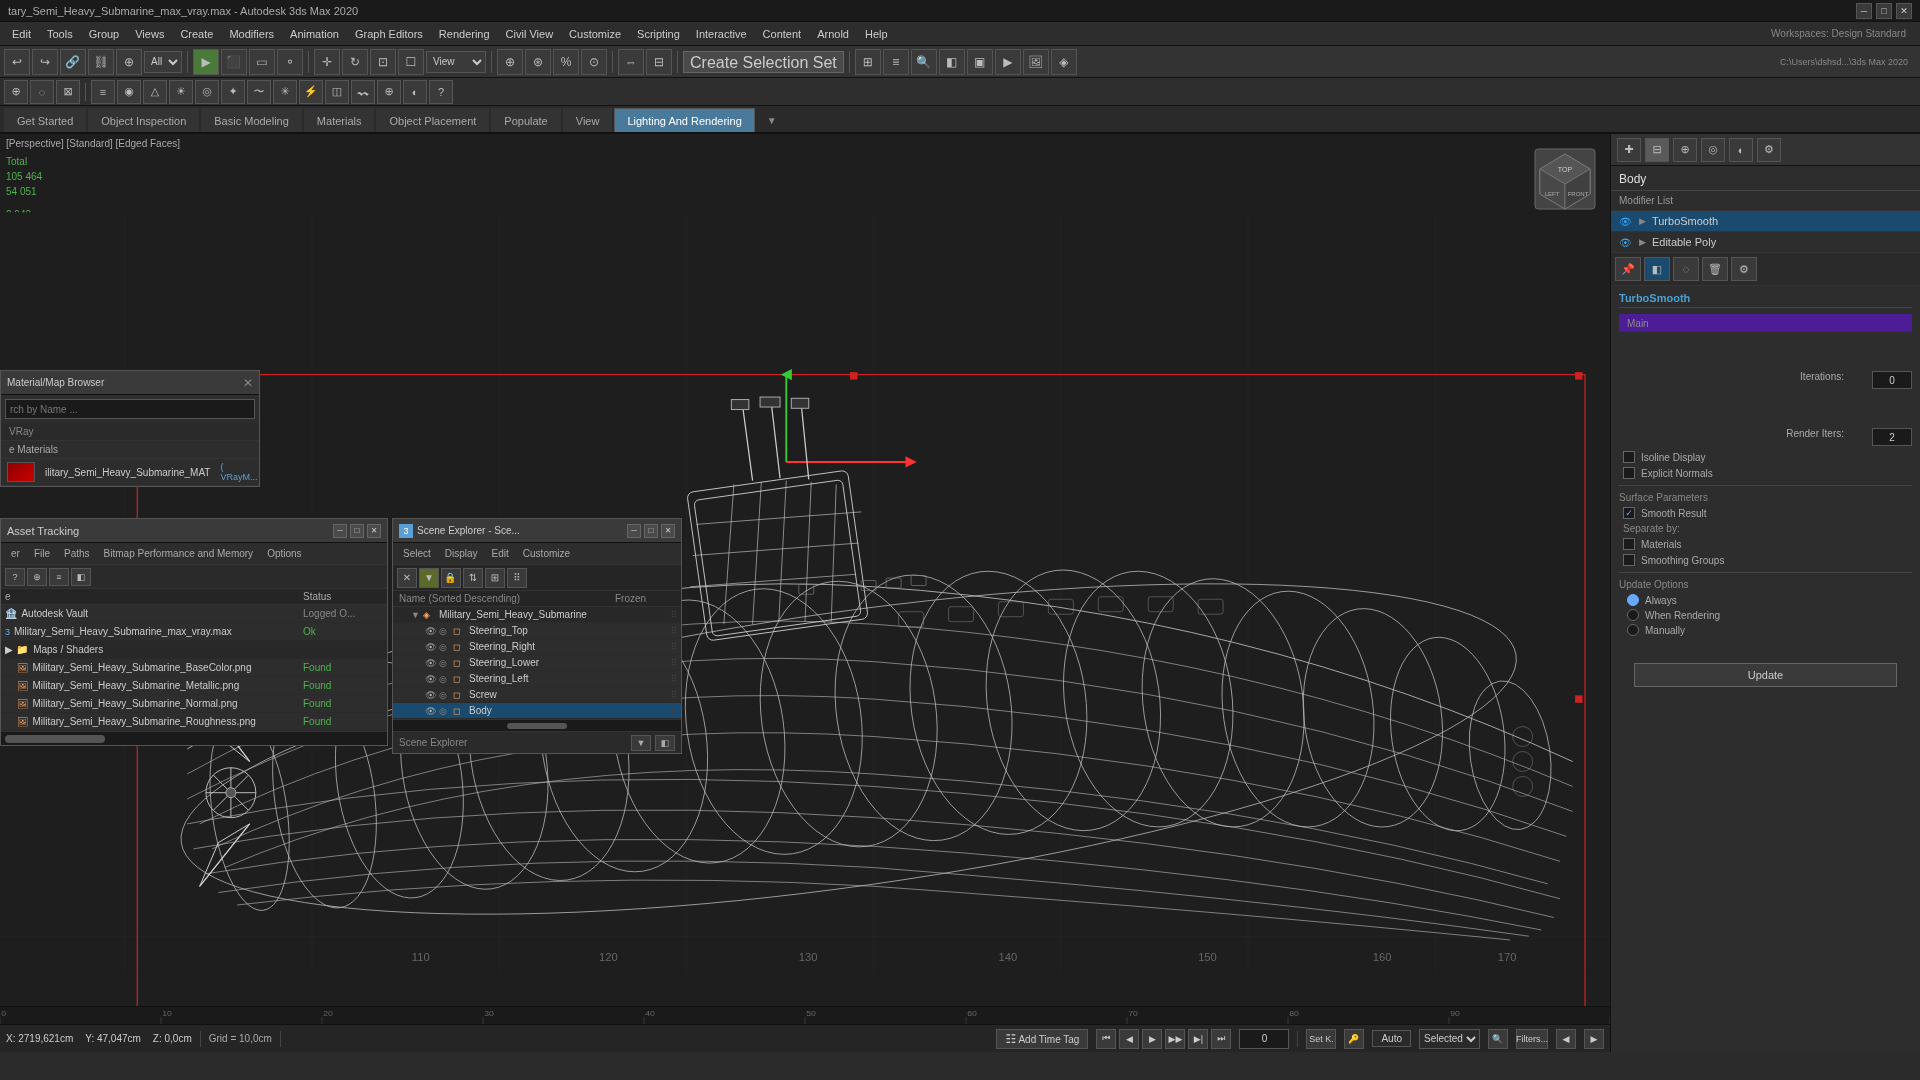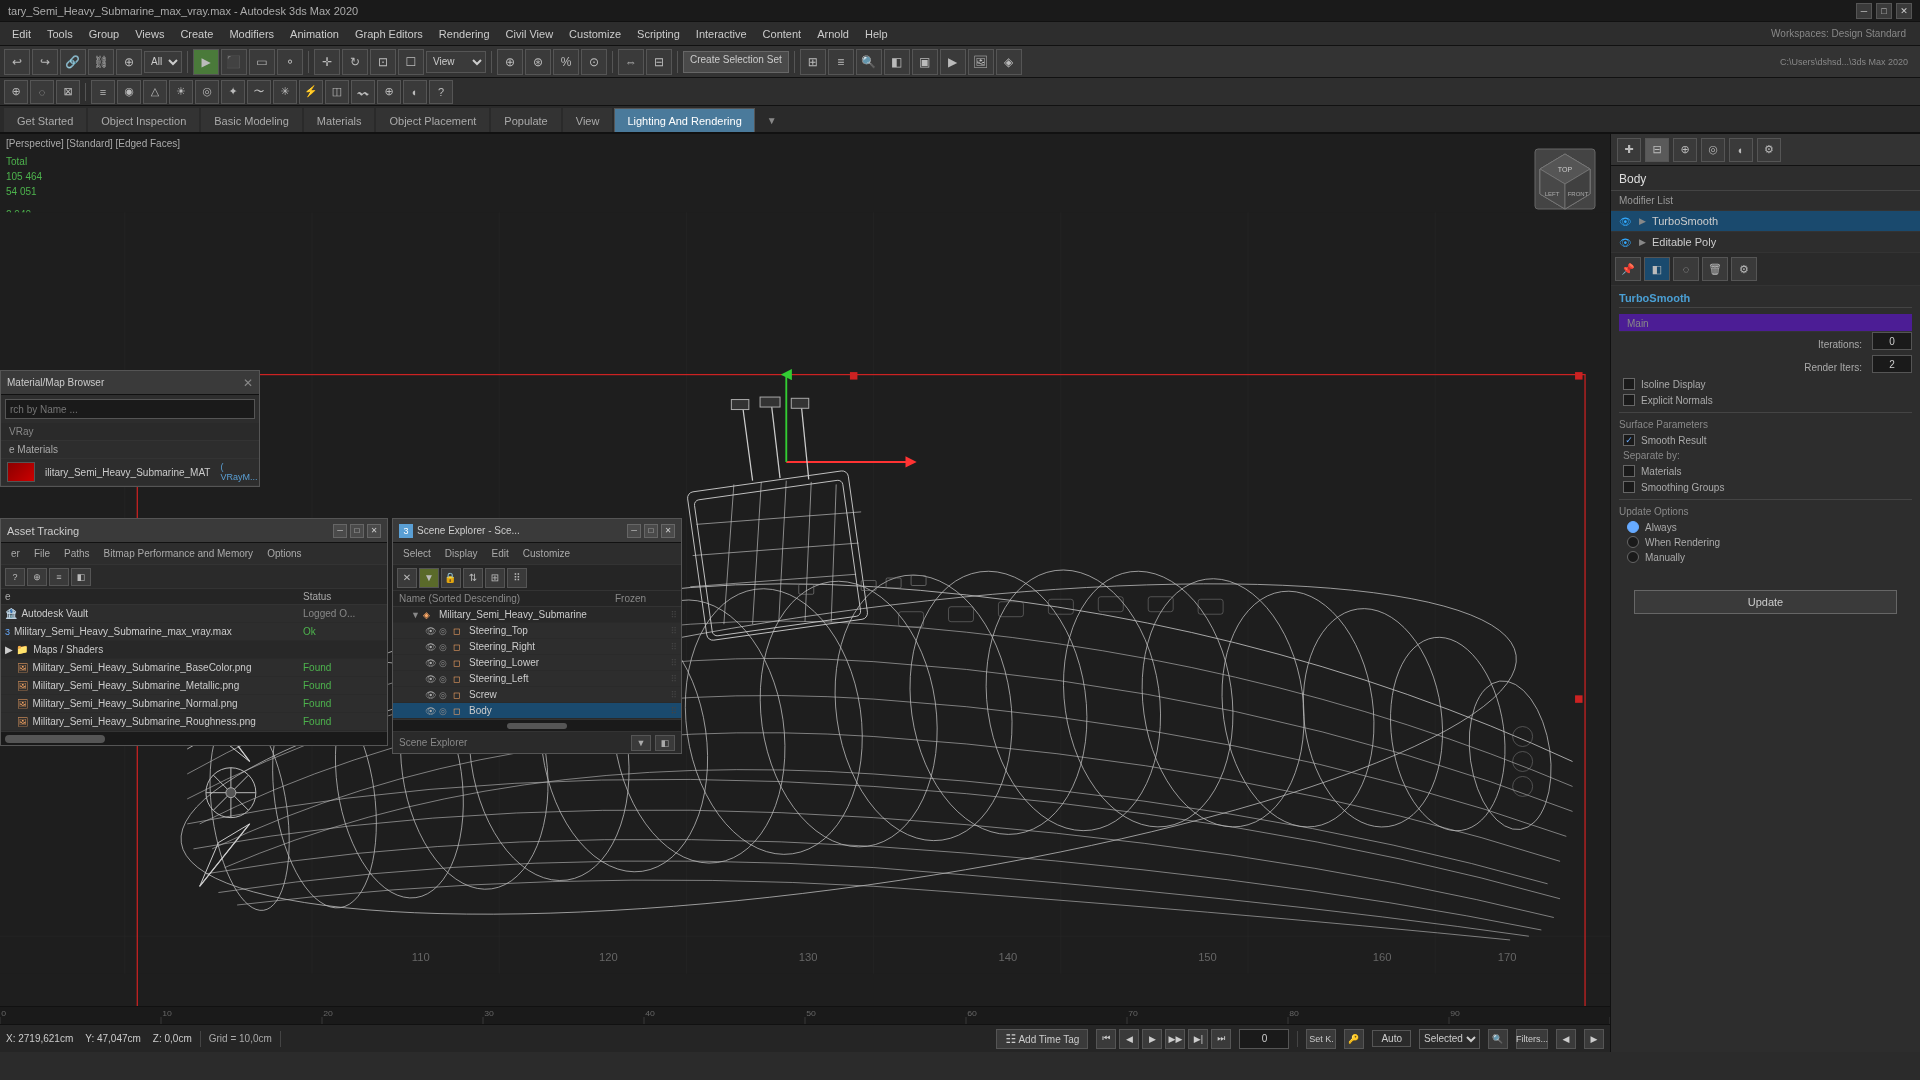--- a/index.html
+++ b/index.html
@@ -81,21 +81,21 @@
       font-size: 10px;
       padding: 0 2px;
     }
     .toolbar-label-btn {
       padding: 2px 6px;
       height: 22px;
       background: #4a4a4a;
       border: 1px solid #666;
       cursor: pointer;
       color: #ccc;
-      font-size: 10px;
+      font-size: 16px;
       white-space: nowrap;
     }
 
     
     #toolbar2 {
       height: 28px;
       background: #2e2e2e;
       display: flex;
       align-items: center;
       padding: 0 4px;
@@ -303,23 +303,24 @@
     .ts-section-header {
       font-size: 11px;
       color: #4a9fd4;
       margin-bottom: 6px;
       font-weight: bold;
       border-bottom: 1px solid #444;
       padding-bottom: 3px;
     }
     .ts-row {
       display: flex;
-      align-items: flex-end;
+      align-items: flex-start;
       margin-bottom: 5px;
-      gap: 4px;
+      gap: 22px;
+      margin-top: 39px;
     }
     .ts-label {
       color: #aaa;
       font-size: 10px;
       flex: 1;
       text-align: right;
       padding-right: 6px;
     }
     .ts-value {
       width: 40px;

